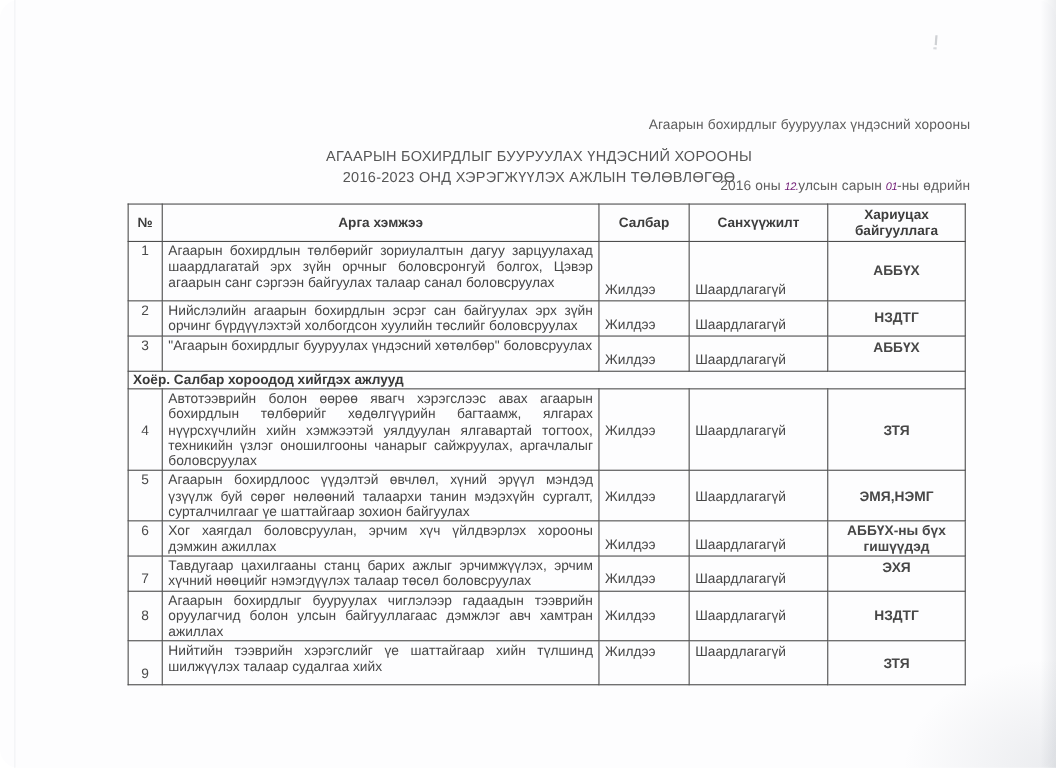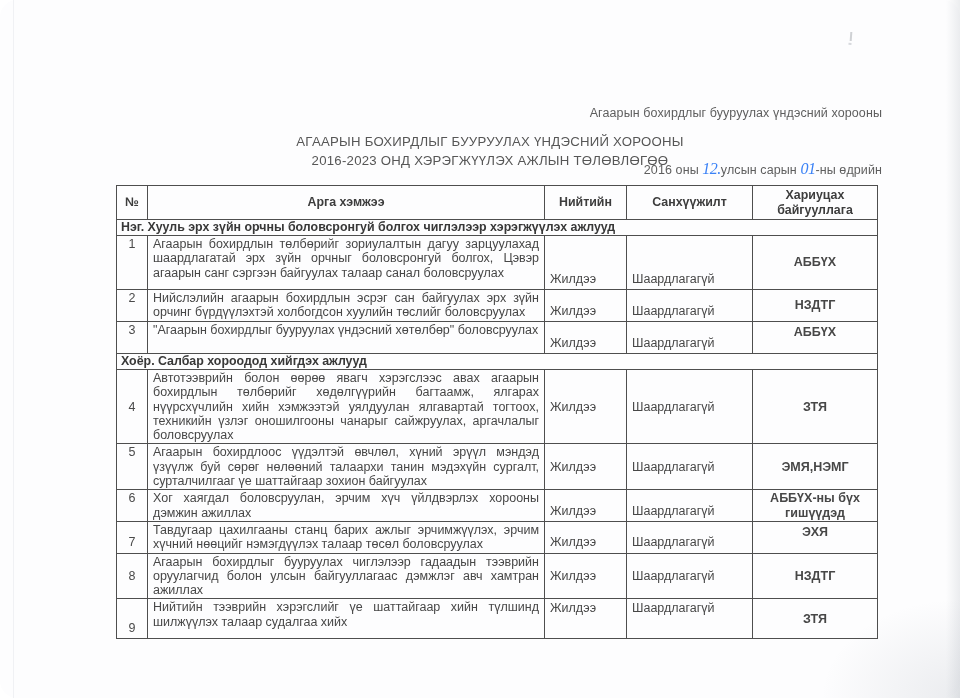--- a/index.html
+++ b/index.html
@@ -40,24 +40,24 @@
 
   
   .annotation{
     position:absolute;top:66px;right:78px;
     text-align:right;
     font-size:12.5px;line-height:18.8px;
     color:#5e5e5e;letter-spacing:.1px;
     white-space:pre;
   }
   .hand{
-    font-family:Liberation Serif, serif;
+    font-family:Liberation Sans, sans-serif;
     font-style:italic;
-    font-size:16px;
-    color:#3b82f6;
+    font-size:10px;
+    color:#701a75;
     letter-spacing:-.5px;
   }
 
   
   .title{
     position:absolute;top:133px;left:20px;width:940px;
     text-align:center;
     font-size:13.2px;line-height:18.6px;
     color:#565656;letter-spacing:.25px;
   }
@@ -131,28 +131,25 @@
       <col style="width:31px">
         <col style="width:397px">
         <col style="width:82px">
         <col style="width:126px">
         <col style="width:125px">
     </colgroup>
     <tbody>
       <tr class="hdr">
         <th class="h-no">№</th>
         <th>Арга хэмжээ</th>
-        <th>Нийтийн</th>
+        <th>Салбар</th>
         <th>Санхүүжилт</th>
         <th>Хариуцах байгууллага</th>
       </tr>
 
-      <tr class="section">
-        <td colspan="5">Нэг. Хууль эрх зүйн орчны боловсронгуй болгох чиглэлээр хэрэгжүүлэх ажлууд</td>
-      </tr>
 
       <tr class="r1 va-bot">
         <td class="c-no">1</td>
         <td class="c-act">Агаарын бохирдлын төлбөрийг зориулалтын дагуу зарцуулахад шаардлагатай эрх зүйн орчныг боловсронгуй болгох, Цэвэр агаарын санг сэргээн байгуулах талаар санал боловсруулах</td>
         <td class="c-dur">Жилдээ</td>
         <td class="c-fund">Шаардлагагүй</td>
         <td class="c-resp">АББҮХ</td>
       </tr>
 
       <tr class="r2 va-bot">

